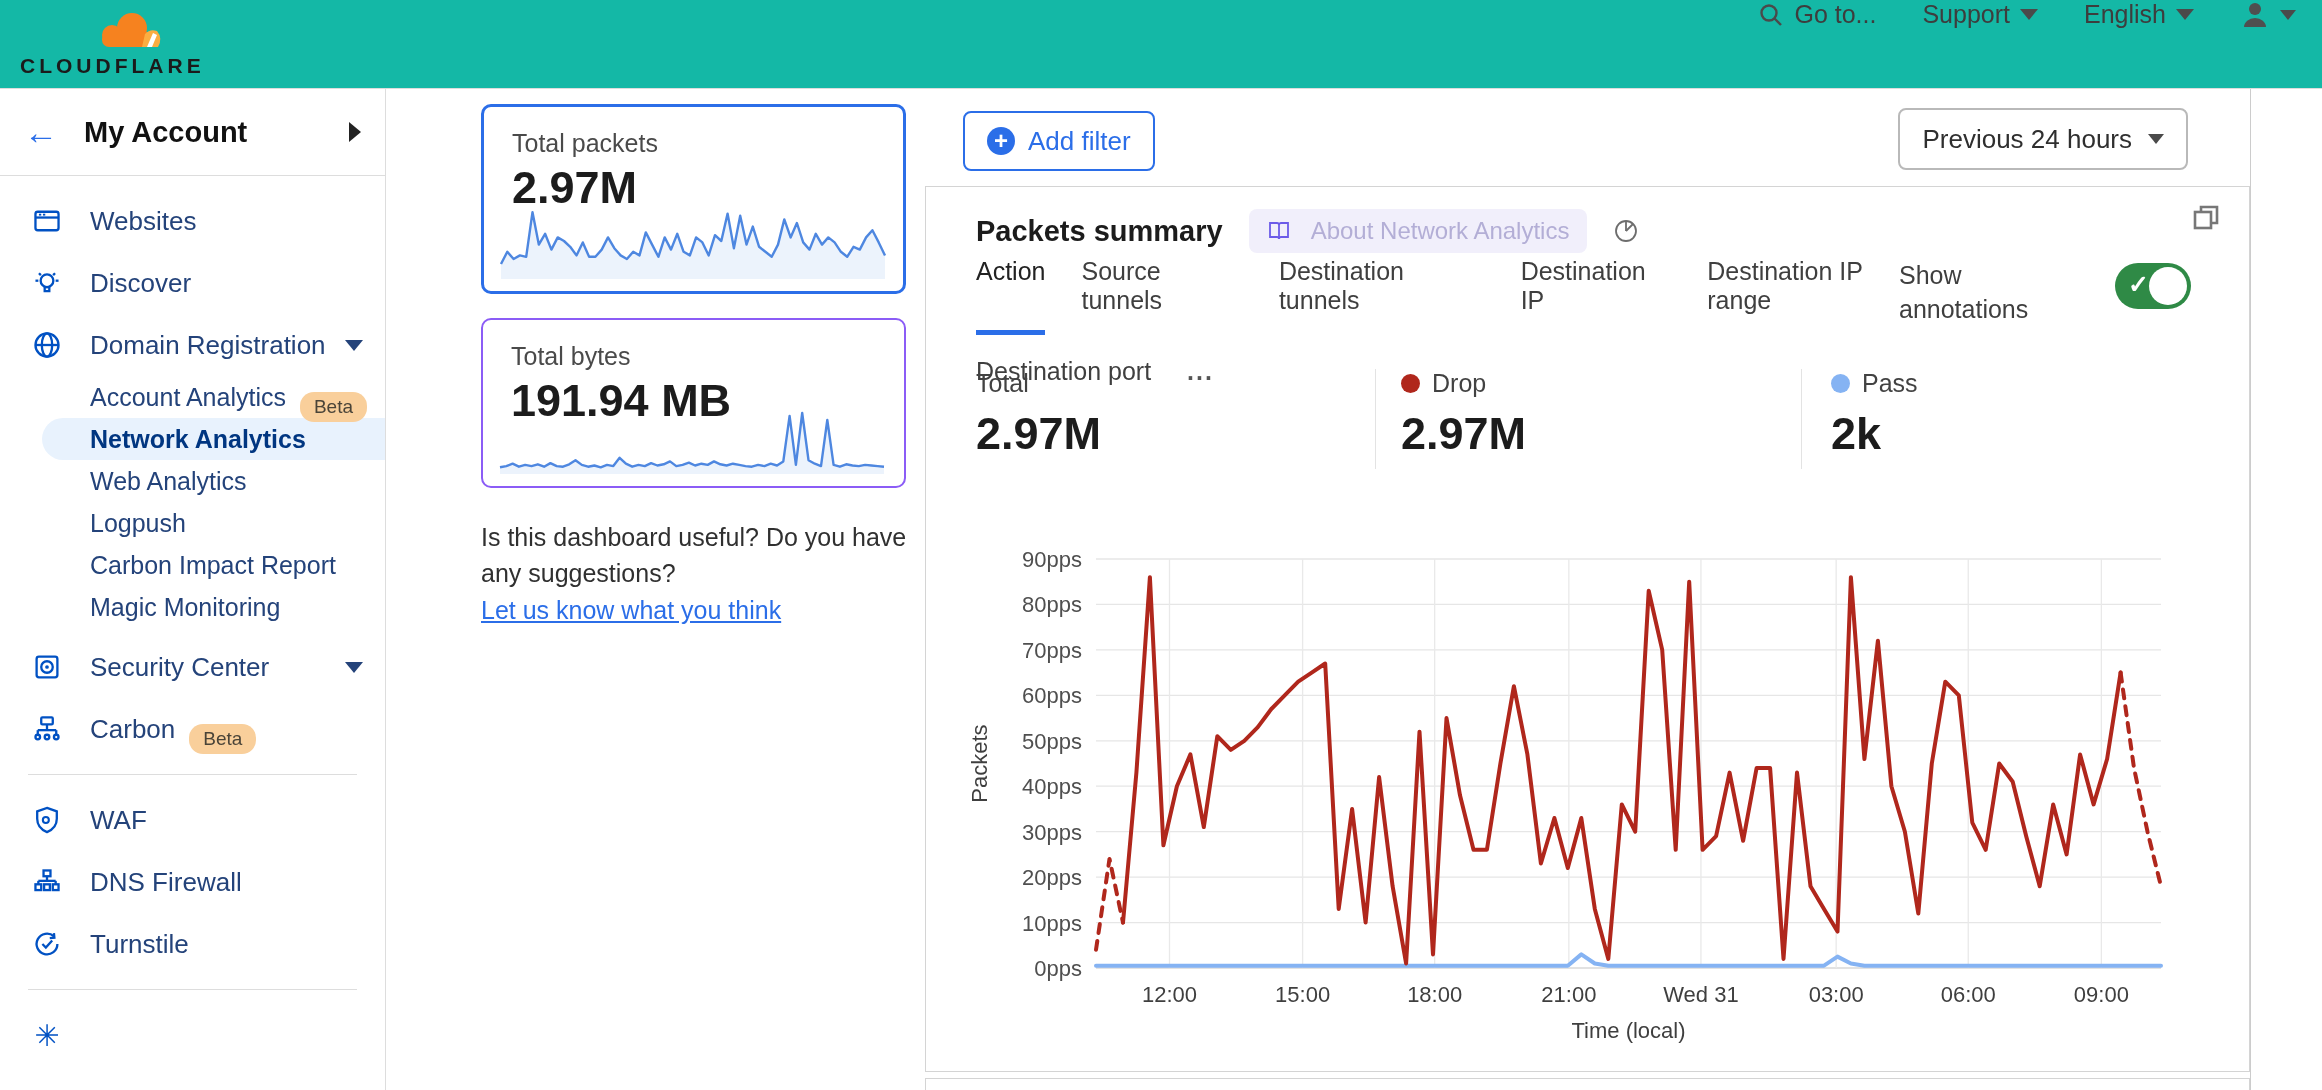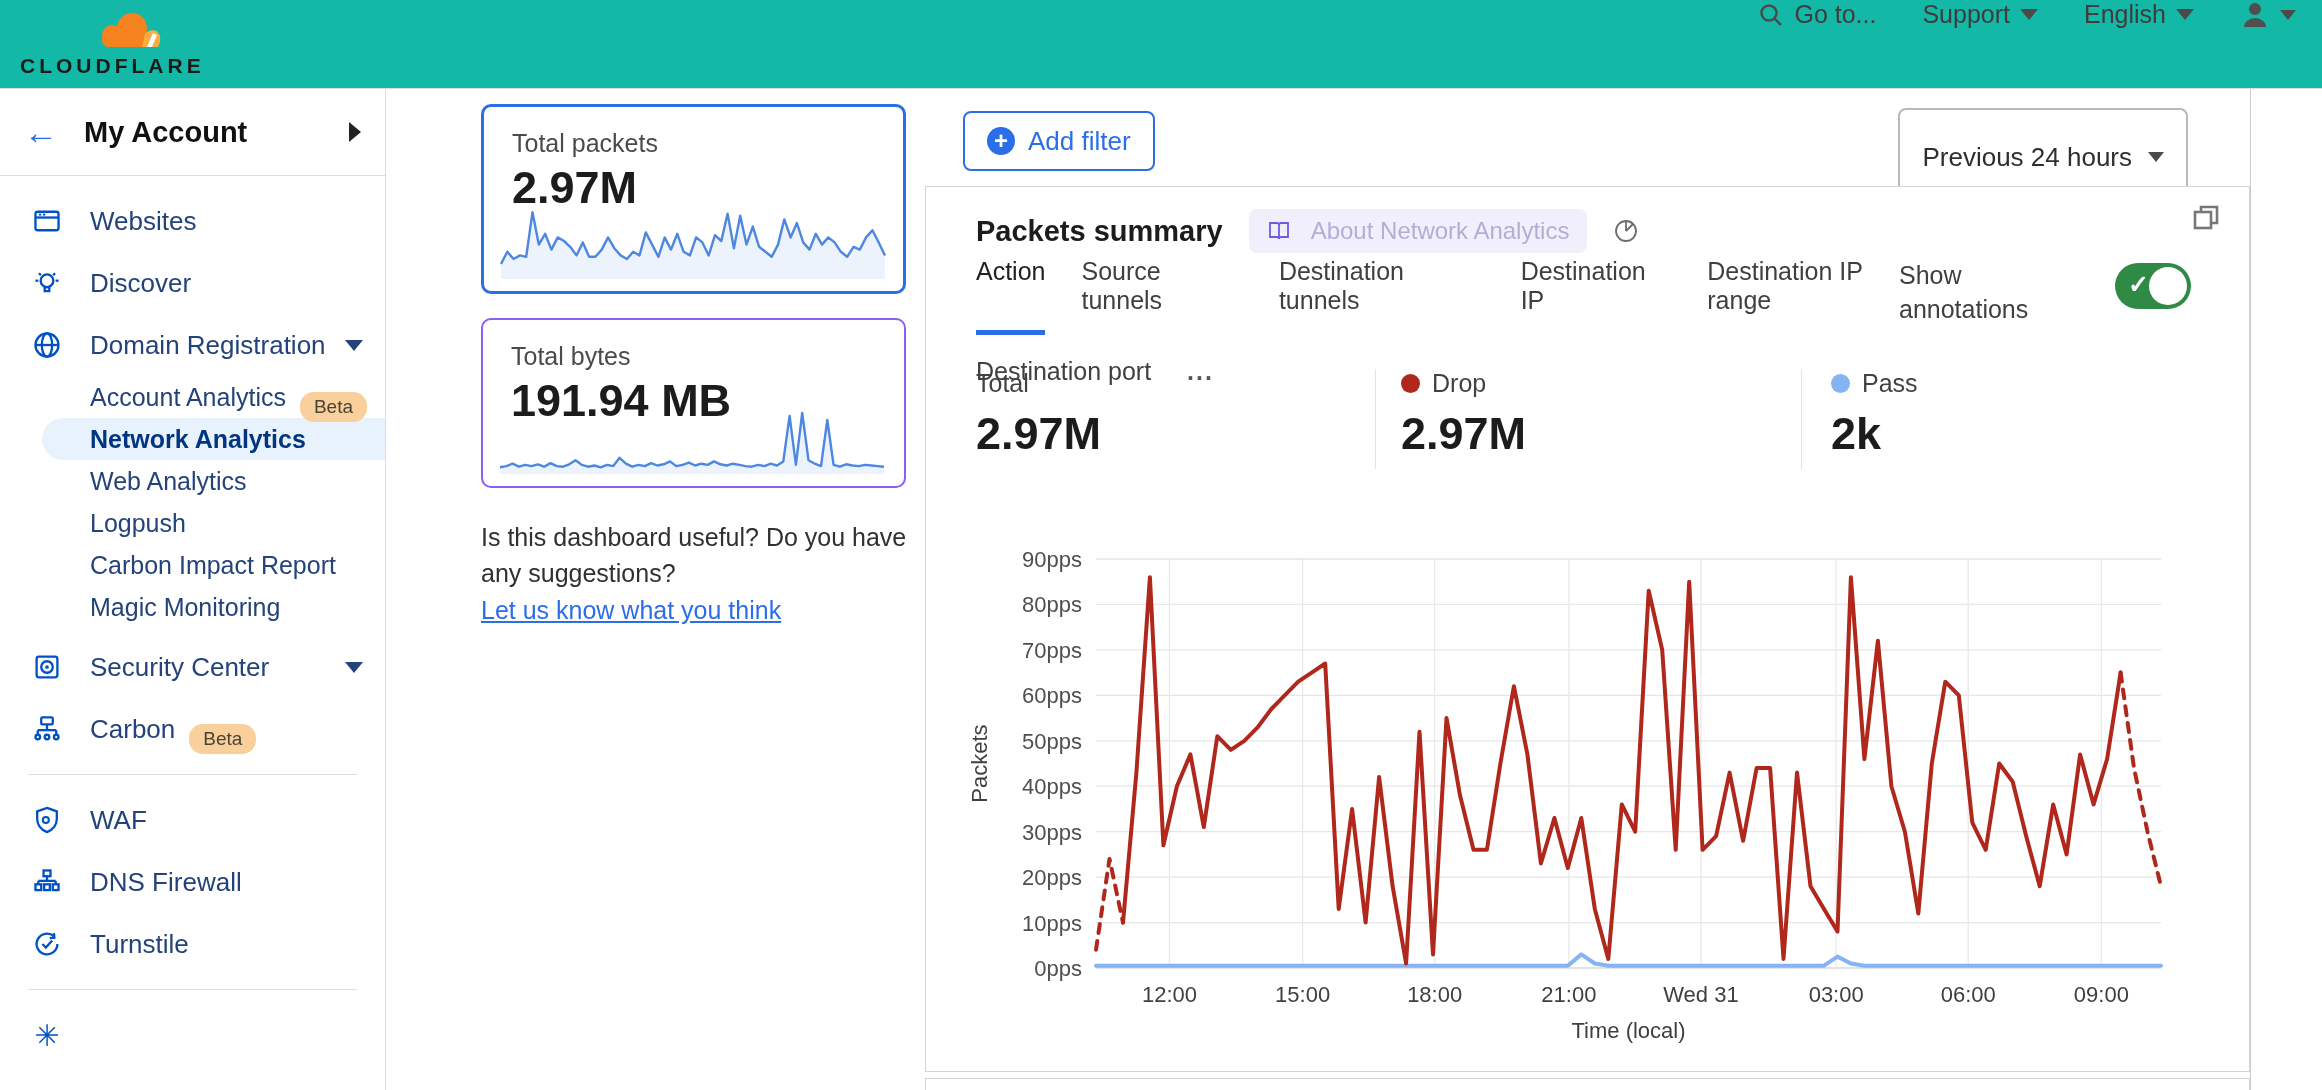--- a/index.html
+++ b/index.html
@@ -42,21 +42,21 @@
   .metric-label{font-size:25px;color:#4a4a4a;margin:22px 0 4px 28px;}
   .metric-value{font-size:45px;font-weight:bold;color:#1c1c1c;margin-left:28px;}
   .spark{position:absolute;left:14px;bottom:10px;}
   #feedback{position:absolute;left:95px;top:430px;width:470px;font-size:25px;color:#303030;line-height:1.45;}
   #feedback a{color:#2b6ee8;text-decoration:underline;cursor:pointer;font-size:25px;}
   
   #add-filter{position:absolute;left:577px;top:22px;height:56px;border:2px solid #2b6ee8;border-radius:8px;
               display:flex;align-items:center;gap:13px;padding:0 22px;color:#2b6ee8;font-size:26px;background:#fff;cursor:pointer;}
   .plus-circle{width:28px;height:28px;border-radius:50%;background:#2b6ee8;color:#fff;display:flex;align-items:center;justify-content:center;font-size:24px;font-weight:bold;line-height:1;}
   #time-range{position:absolute;right:62px;top:19px;height:58px;border:2px solid #b9b9b9;border-radius:8px;
-              display:flex;align-items:center;gap:16px;padding:18px 22px;color:#2f2f2f;font-size:26px;background:#fff;cursor:pointer;}
+              display:flex;align-items:center;gap:16px;padding:0 22px;color:#2f2f2f;font-size:26px;background:#fff;cursor:pointer;}
   
   #panel{position:absolute;left:539px;top:97px;width:1325px;height:886px;border:1px solid #d4d4d4;background:#fff;box-sizing:border-box;}
   #panel2{position:absolute;left:539px;top:989px;width:1325px;height:40px;border:1px solid #d4d4d4;background:#fff;box-sizing:border-box;}
   #panel-head{position:absolute;left:50px;top:22px;display:flex;align-items:center;gap:26px;}
   #panel-title{font-size:29px;font-weight:bold;color:#1c1c1c;}
   #about-badge{display:flex;align-items:center;gap:20px;background:#f1effb;border-radius:8px;padding:8px 18px;cursor:pointer;}
   #about-badge span{font-size:24px;color:#b3aed6;}
   #expand-btn{position:absolute;right:28px;top:16px;cursor:pointer;}
   #tabs{position:absolute;left:50px;top:70px;width:950px;}
   .tab-row{display:flex;gap:36px;margin-bottom:22px;}

